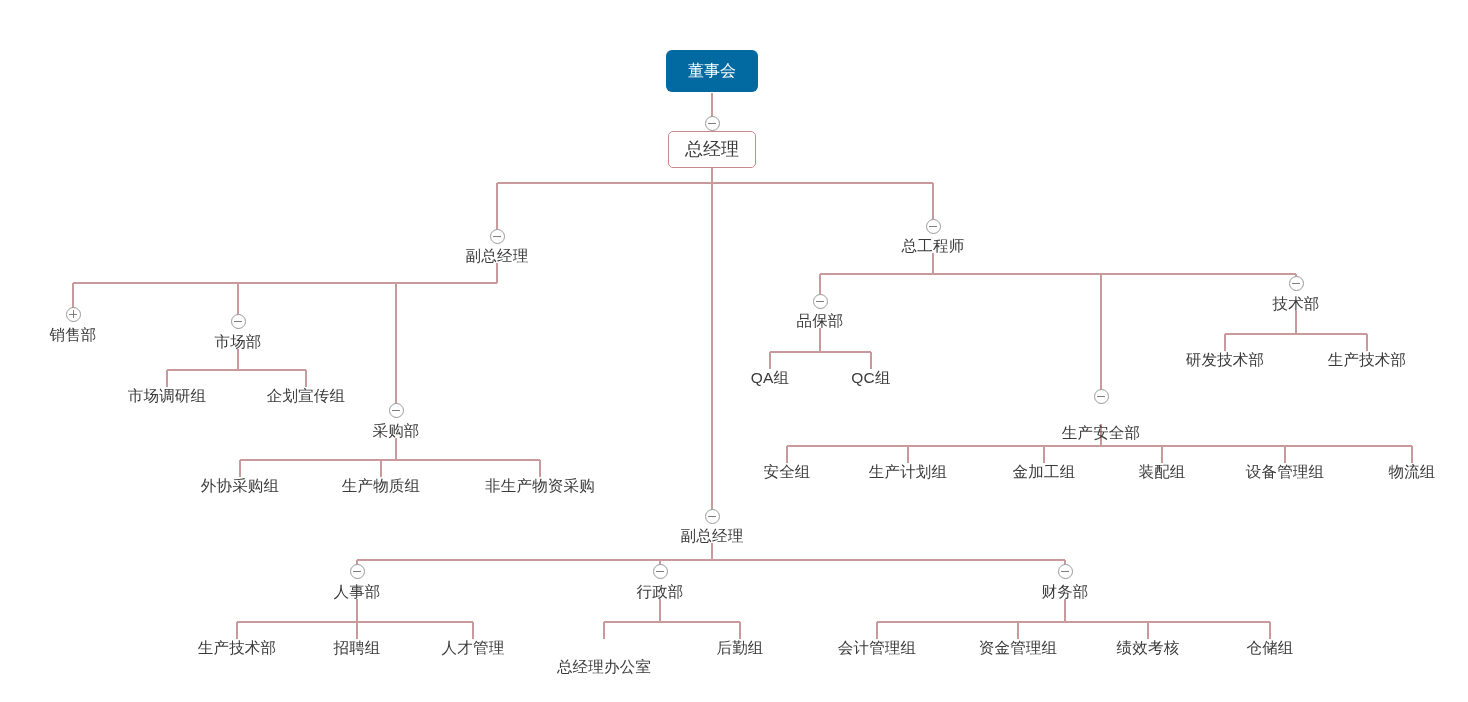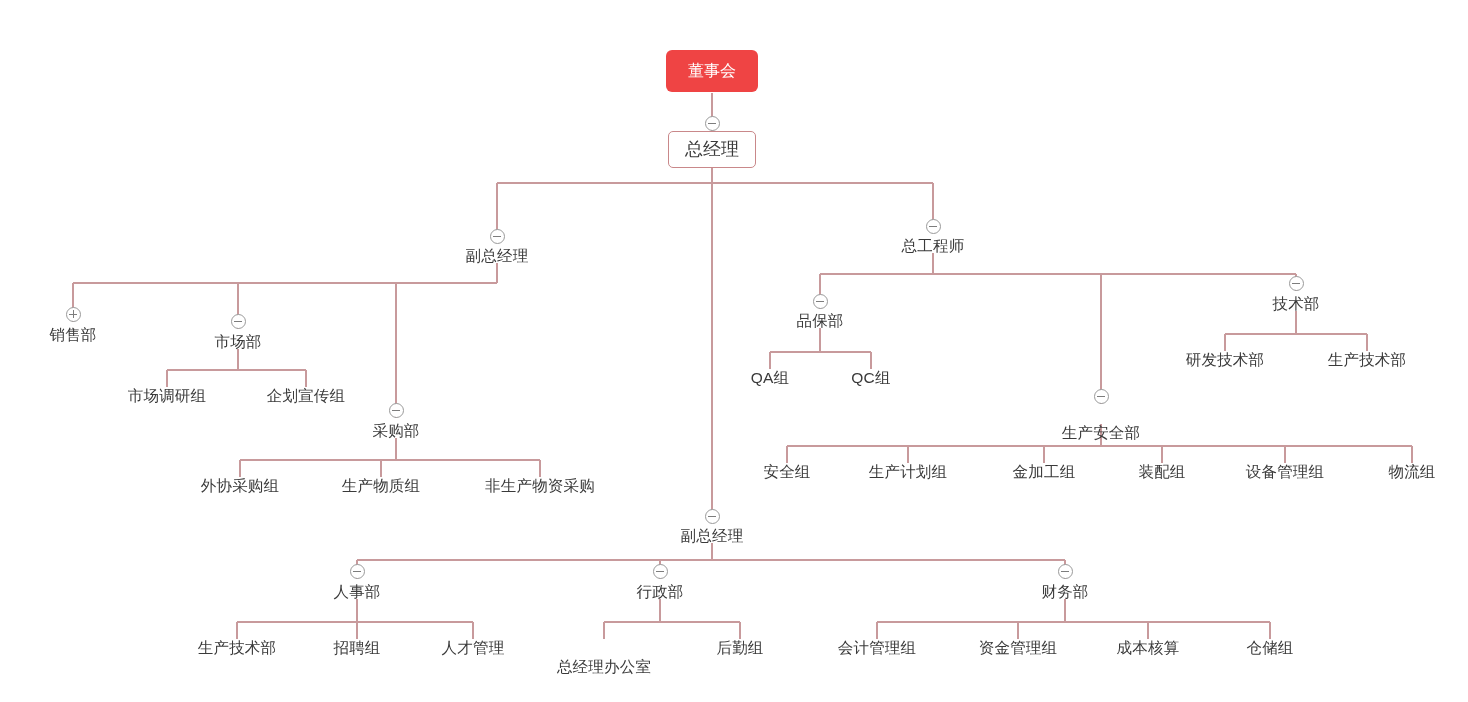--- a/index.html
+++ b/index.html
@@ -43,21 +43,21 @@
   .node.plain .node-label {
     font-size: 15.5px;
     color: #3a3a3a;
     letter-spacing: 0.2px;
   }
   
   .node.root {
     top: 50px;
   }
   .node.root .node-label {
-    background: #ef4444;
+    background: #0369a1;
     color: #ffffff;
     font-size: 16px;
     padding: 12px 22px;
     border-radius: 6px;
     line-height: 1.15;
   }
   
   .node.outlined .node-label {
     background: #ffffff;
     color: #3a3a3a;
@@ -211,16 +211,16 @@
       <div class="node plain" style="left: 357px; top: 640px;"><span class="node-label">招聘组</span></div>
       <div class="node plain" style="left: 473px; top: 640px;"><span class="node-label">人才管理</span></div>
       <div class="toggle minus" style="left: 660px; top: 571px;"></div>
       <div class="node plain" style="left: 660px; top: 584px; font-family: Liberation Serif, serif;"><span class="node-label">行政部</span></div>
       <div class="node plain" style="left: 604px; top: 640px; margin-top: 19px;"><span class="node-label">总经理办公室</span></div>
       <div class="node plain" style="left: 740px; top: 640px;"><span class="node-label">后勤组</span></div>
       <div class="toggle minus" style="left: 1065px; top: 571px;"></div>
       <div class="node plain" style="left: 1065px; top: 584px;"><span class="node-label">财务部</span></div>
       <div class="node plain" style="left: 877px; top: 640px;"><span class="node-label">会计管理组</span></div>
       <div class="node plain" style="left: 1018px; top: 640px;"><span class="node-label">资金管理组</span></div>
-      <div class="node plain" style="left: 1148px; top: 640px;"><span class="node-label">成本核算</span></div>
+      <div class="node plain" style="left: 1148px; top: 640px;"><span class="node-label">绩效考核</span></div>
       <div class="node plain" style="left: 1270px; top: 640px;"><span class="node-label">仓储组</span></div>
     </div>
 </div>
 
 </body></html>

